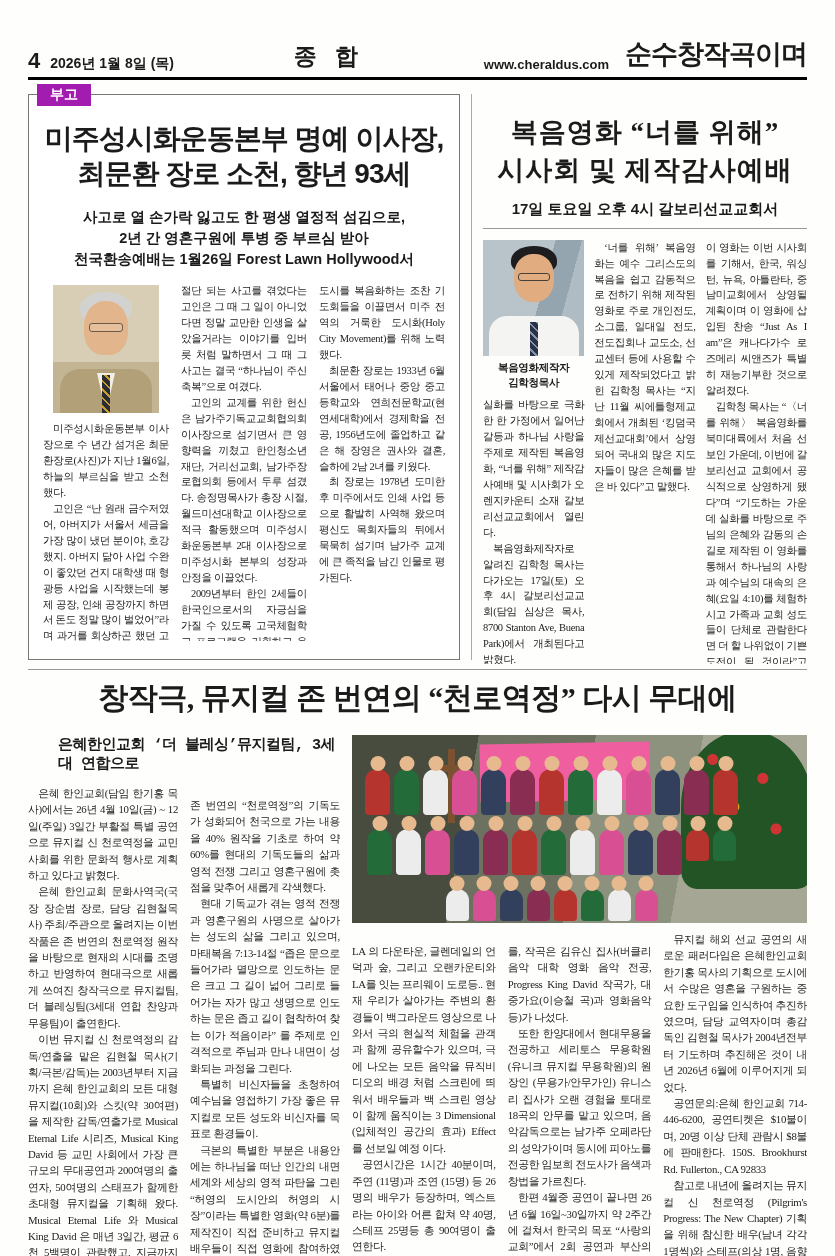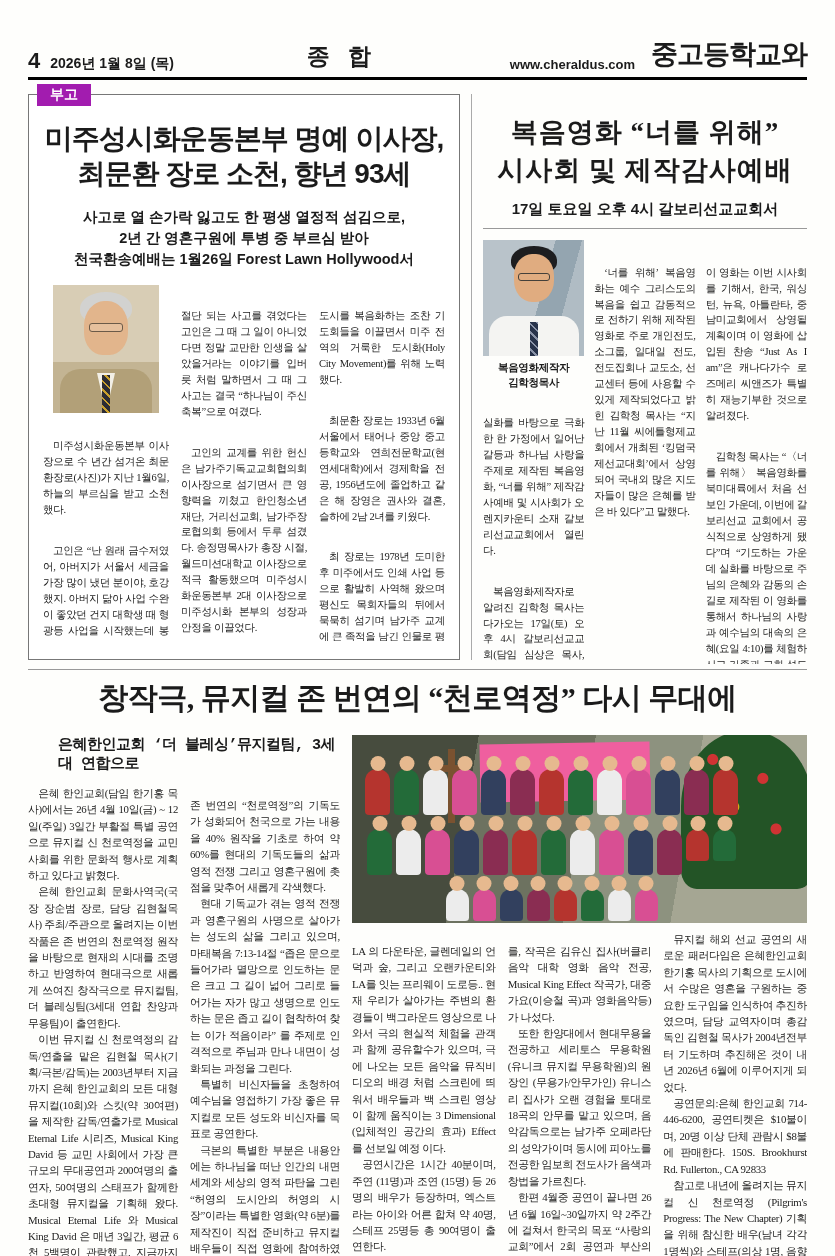--- a/index.html
+++ b/index.html
@@ -28,21 +28,21 @@
   
   .obit-box { width:432px; border:1px solid #777; position:relative; padding:0 14px; background:#fff; }
   .obit-tag { position:absolute; top:-11px; left:8px; background:#a21caf; color:#fff;
     font-family:"Liberation Sans",sans-serif; font-weight:700; font-size:14px; padding:2px 13px; }
   .obit-headline { margin-top:26px; text-align:center; font-family:"Liberation Sans",sans-serif;
     font-weight:800; font-size:28px; line-height:1.25; letter-spacing:-1px; }
   .obit-subhead { margin-top:16px; text-align:center; font-family:"Liberation Sans",sans-serif;
     font-weight:700; font-size:14.5px; line-height:1.45; }
   .obit-body { margin-top:13px; display:flex; gap:12px; height:358px; overflow:hidden; }
   .ncol { flex:1; font-size:10.5px; line-height:1.52; text-align:justify; letter-spacing:-0.3px; }
-  .ncol p { text-indent:0.95em;margin-top:25px; }
+  .ncol p { text-indent:0.95em; }
   .ncol p.cont { text-indent:0; }
 
   
   .portrait { width:106px; height:128px; margin:2px auto 8px; position:relative;
     background:linear-gradient(180deg,#d8cdb5 0 60%,#c3b493 60%); overflow:hidden; }
   .portrait .hair { position:absolute; top:7px; left:27px; width:52px; height:32px;
     background:#d2d2d0; border-radius:50% 50% 42% 42%; }
   .portrait .face { position:absolute; top:16px; left:31px; width:44px; height:54px;
     background:#e2b58c; border-radius:46% 46% 42% 42%; }
   .portrait .glasses { position:absolute; top:38px; left:36px; width:34px; height:9px;
@@ -128,21 +128,21 @@
   <div class="inner">
 
     <div class="hdr">
       <div class="hdr-left">
         <span class="pageno">4</span>
         <span class="pagedate">2026년 1월 8일 (목)</span>
       </div>
       <div class="section-title">종 합</div>
       <div class="hdr-right">
         <span class="site">www.cheraldus.com</span>
-        <span class="masthead">중고등학교와</span>
+        <span class="masthead">순수창작곡이며</span>
       </div>
     </div>
     <div class="hdr-rule"></div>
 
     <div class="top-section">
 
       <div class="obit-box">
         <div class="obit-tag">부고</div>
         <div class="obit-headline">
           <div>미주성시화운동본부 명예 이사장,</div>
@@ -226,21 +226,21 @@
           <div class="left-cols">
             <div class="bcol">
               <p>은혜 한인교회(담임 한기홍 목사)에서는 26년 4월 10일(금) ~ 12일(주일) 3일간 부활절 특별 공연으로 뮤지컬 신 천로역정을 교민사회를 위한 문화적 행사로 계획하고 있다고 밝혔다.</p>
               <p>은혜 한인교회 문화사역국(국장 장순범 장로, 담당 김현철목사) 주최/주관으로 올려지는 이번 작품은 존 번연의 천로역정 원작을 바탕으로 현재의 시대를 조명하고 반영하여 현대극으로 새롭게 쓰여진 창작극으로 뮤지컬팀, 더 블레싱팀(3세대 연합 찬양과 무용팀)이 출연한다.</p>
               <p>이번 뮤지컬 신 천로역정의 감독/연출을 맡은 김현철 목사(기획/극본/감독)는 2003년부터 지금까지 은혜 한인교회의 모든 대형 뮤지컬(10회)와 스킷(약 30여편)을 제작한 감독/연출가로 Musical Eternal Life 시리즈, Musical King David 등 교민 사회에서 가장 큰 규모의 무대공연과 200여명의 출연자, 50여명의 스태프가 함께한 초대형 뮤지컬을 기획해 왔다. Musical Eternal Life 와 Musical King David 은 매년 3일간, 평균 6천 5백명이 관람했고, 지금까지 약 4만명 이상이 관람을 한 바 있다.</p>
 
             </div>
             <div class="bcol">
               <p class="cont">존 번연의 “천로역정”의 기독도가 성화되어 천국으로 가는 내용을 40% 원작을 기초로 하여 약 60%를 현대의 기독도들의 삶과 영적 전쟁 그리고 영혼구원에 촛점을 맞추어 새롭게 각색했다.</p>
               <p>현대 기독교가 겪는 영적 전쟁과 영혼구원의 사명으로 살아가는 성도의 삶을 그리고 있으며, 마태복음 7:13-14절 “좁은 문으로 들어가라 멸망으로 인도하는 문은 크고 그 길이 넓어 그리로 들어가는 자가 많고 생명으로 인도하는 문은 좁고 길이 협착하여 찾는 이가 적음이라” 를 주제로 인격적으로 주님과 만나 내면이 성화되는 과정을 그린다.</p>
-              <p>특별히 비신자들을 초청하여 예수님을 영접하기 가장 좋은 뮤지컬로 모든 성도와 비신자를 목표로 공연한다.</p>
+              <p>특별히 비신자들을 초청하여 예수님을 영접하기 가장 좋은 뮤지컬로 모든 성도와 비신자를 목표로 환경들이.</p>
               <p>극본의 특별한 부분은 내용안에는 하나님을 떠난 인간의 내면세계와 세상의 영적 파탄을 그린 “허영의 도시안의 허영의 시장”이라는 특별한 영화(약 6분)를 제작진이 직접 준비하고 뮤지컬 배우들이 직접 영화에 참여하였다.</p>
 
             </div>
           </div>
         </div>
         <div class="musical-right">
           <div class="group-photo">
             <div class="gp-banner"></div>
             <div class="gp-cross"></div>
             <div class="gp-tree"></div>
@@ -281,21 +281,21 @@
                 <i></i>
             </div>
           </div>
           <div class="right-cols">
             <div class="bcol">
               <p class="cont">LA 의 다운타운, 글렌데일의 언덕과 숲, 그리고 오랜카운티와 LA를 잇는 프리웨이 도로등.. 현재 우리가 살아가는 주변의 환경들이 백그라운드 영상으로 나와서 극의 현실적 체험을 관객과 함께 공유할수가 있으며, 극에 나오는 모든 음악을 뮤직비디오의 배경 처럼 스크린에 띄워서 배우들과 백 스크린 영상이 함께 움직이는 3 Dimensional (입체적인 공간의 효과) Effect 를 선보일 예정 이다.</p>
               <p>공연시간은 1시간 40분이며, 주연 (11명)과 조연 (15명) 등 26명의 배우가 등장하며, 엑스트라는 아이와 어른 합쳐 약 40명, 스테프 25명등 총 90여명이 출연한다.</p>
               <p>음악부분은 연주되는 총 28곡 중 25곡이 순수창작곡이며, 3곡은 찬송가이다. 김현철 목사가 작사</p>
             </div>
             <div class="bcol">
-              <p class="cont">를, 작곡은 김유신 집사(버클리 음악 대학 영화 음악 전공, Musical King Effect 작곡가, 대중가요(이승철 곡)과 영화음악등)가 나섰다.</p>
+              <p class="cont">를, 작곡은 김유신 집사(버클리 음악 대학 영화 음악 전공, Progress King David 작곡가, 대중가요(이승철 곡)과 영화음악등)가 나섰다.</p>
               <p>또한 한양대에서 현대무용을 전공하고 세리토스 무용학원(유니크 뮤지컬 무용학원)의 원장인 (무용가/안무가인) 유니스 리 집사가 오랜 경험을 토대로 18곡의 안무를 맡고 있으며, 음악감독으로는 남가주 오페라단의 성악가이며 동시에 피아노를 전공한 임보희 전도사가 음색과 창법을 가르친다.</p>
               <p>한편 4월중 공연이 끝나면 26년 6월 16일~30일까지 약 2주간에 걸쳐서 한국의 목포 “사랑의 교회”에서 2회 공연과 부산의 “세계로 교회”에서 2회씩의 공연이 예정되어 있다.</p>
             </div>
             <div class="bcol">
               <p>뮤지컬 해외 선교 공연의 새로운 패러다임은 은혜한인교회 한기홍 목사의 기획으로 도시에서 수많은 영혼을 구원하는 중요한 도구임을 인식하여 추진하였으며, 담당 교역자이며 총감독인 김현철 목사가 2004년전부터 기도하며 추진해온 것이 내년 2026년 6월에 이루어지게 되었다.</p>
               <p>공연문의:은혜 한인교회 714-446-6200, 공연티켓은 $10불이며, 20명 이상 단체 관람시 $8불에 판매한다. 150S. Brookhurst Rd. Fullerton., CA 92833</p>
               <p>참고로 내년에 올려지는 뮤지컬 신 천로역정 (Pilgrim's Progress: The New Chapter) 기획을 위해 참신한 배우(남녀 각각 1명씩)와 스테프(의상 1명, 음향 담당)를 추가로 모집한다.</p>
             </div>
           </div>
         </div>

